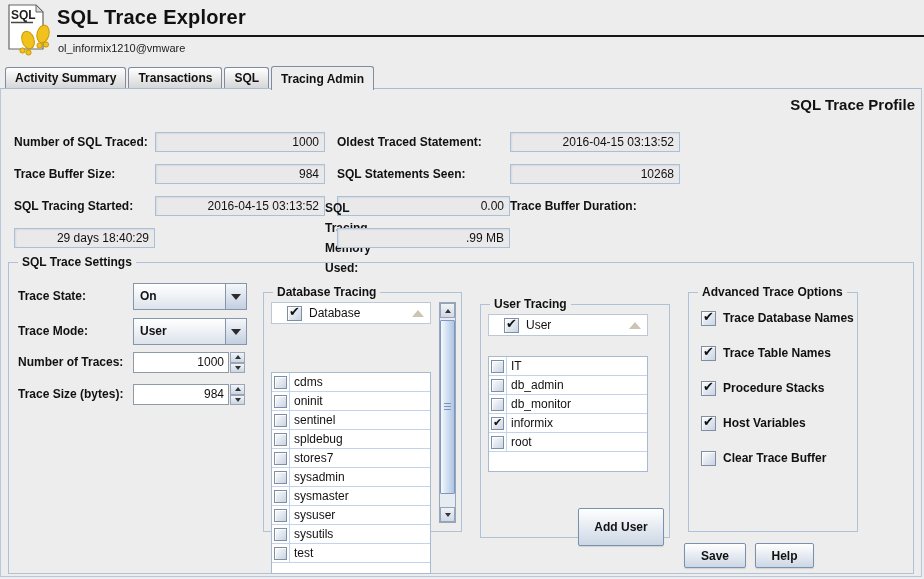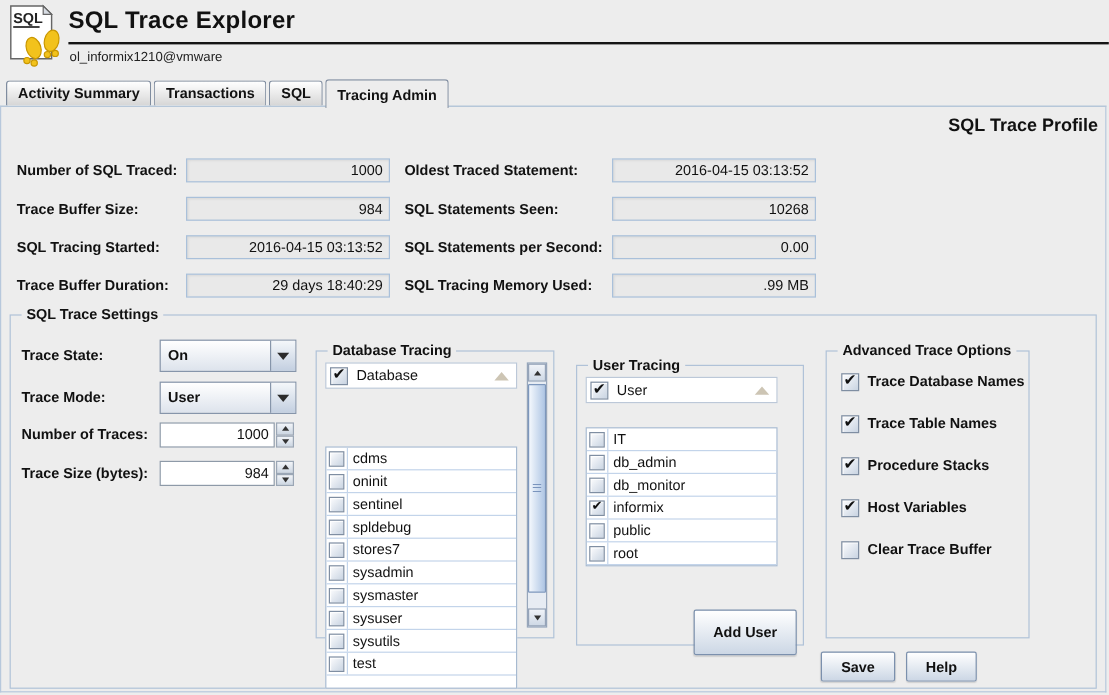--- a/index.html
+++ b/index.html
@@ -90,21 +90,21 @@
     background:linear-gradient(#f2f5f9,#ccd6e2);
     display:flex;align-items:center;justify-content:center;
   }
   .tri-up-xs{width:0;height:0;border-left:3px solid transparent;border-right:3px solid transparent;border-bottom:4px solid #333;}
   .tri-down-xs{width:0;height:0;border-left:3px solid transparent;border-right:3px solid transparent;border-top:4px solid #333;}
 
   
   .tbl-header{
     position:absolute;left:7px;top:9px;width:160px;height:22px;box-sizing:border-box;
     background:#fff;border:1px solid #bcc8d8;display:flex;align-items:center;
-    padding:0 6px 0 3px;gap:7px;font-size:12px;
+    padding:0 6px 0 15px;gap:7px;font-size:12px;
   }
   .sort-up{margin-left:auto;width:0;height:0;border-left:6px solid transparent;border-right:6px solid transparent;border-bottom:7px solid #cdc5b4;}
   .list{
     position:absolute;left:7px;box-sizing:border-box;width:160px;background:#fff;
     border:1px solid #a7bad0;overflow:hidden;
   }
   #db-list{top:31px;height:202px;margin-top:48px;}
   #user-list{top:31px;height:116px;margin-top:20px;}
   .list-row{display:flex;align-items:center;height:19px;box-sizing:border-box;border-bottom:1px solid #c3d4ea;}
   .cb-cell{width:18px;min-width:18px;height:100%;display:flex;align-items:center;justify-content:center;border-right:1px solid #c3d4ea;box-sizing:border-box;}
@@ -201,21 +201,20 @@
     <div class="stat-label">Oldest Traced Statement:</div>
     <div class="stat-field">2016-04-15 03:13:52</div>
     <div class="stat-label">Trace Buffer Size:</div>
     <div class="stat-field">984</div>
     <div></div>
     <div class="stat-label">SQL Statements Seen:</div>
     <div class="stat-field">10268</div>
     <div class="stat-label">SQL Tracing Started:</div>
     <div class="stat-field">2016-04-15 03:13:52</div>
     <div></div>
-    <div class="stat-label">SQL Statements per Second:</div>
     <div class="stat-field">0.00</div>
     <div class="stat-label">Trace Buffer Duration:</div>
     <div class="stat-field">29 days 18:40:29</div>
     <div></div>
     <div class="stat-label">SQL Tracing Memory Used:</div>
     <div class="stat-field">.99 MB</div>
   </div>
 
 <div class="abs groupbox" id="gb-settings">
   <span class="group-title">SQL Trace Settings</span>
@@ -374,26 +373,20 @@
       <div class="list-row">
         <span class="cb-cell">
           <span class="checkbox small checked"></span>
         </span>
         <span class="row-label">informix</span>
       </div>
       <div class="list-row">
         <span class="cb-cell">
           <span class="checkbox small"></span>
         </span>
-        <span class="row-label">public</span>
-      </div>
-      <div class="list-row">
-        <span class="cb-cell">
-          <span class="checkbox small"></span>
-        </span>
         <span class="row-label">root</span>
       </div>
     </div>
   <div class="btn" id="add-user-btn">Add User</div>
 </div>
 
 <div class="abs groupbox" id="gb-adv">
   <span class="group-title">Advanced Trace Options</span>
   <div id="adv-options">
       <div class="adv-row" style="top: 18px;">

